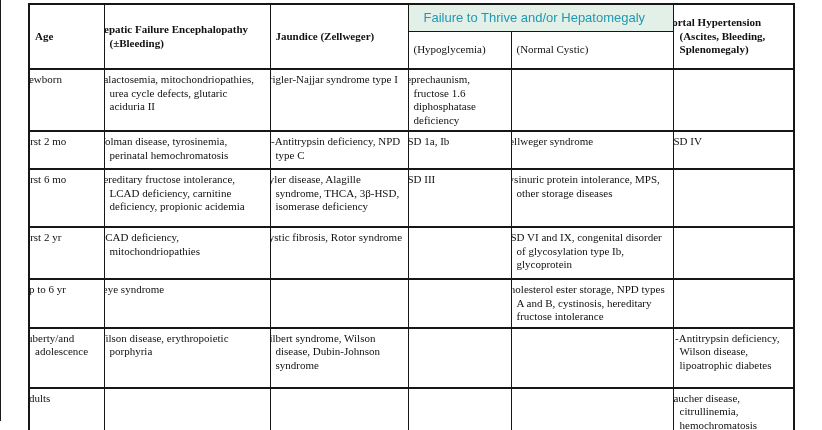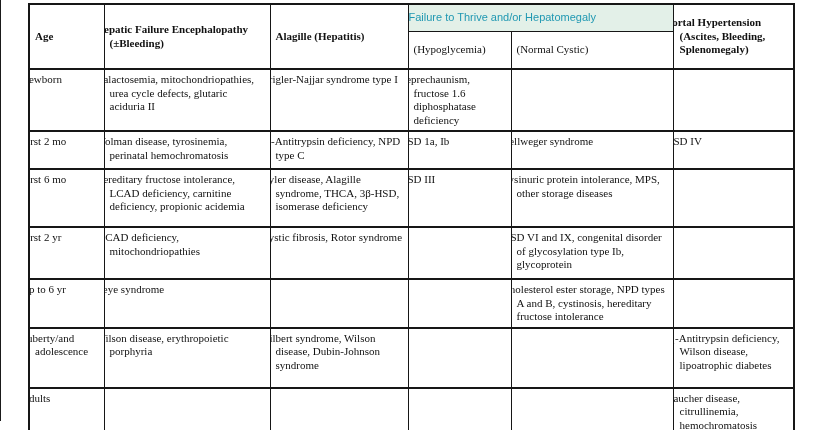--- a/index.html
+++ b/index.html
@@ -44,25 +44,25 @@
     vertical-align: middle;
     padding-left: 5px;
   }
   .hang { padding-left: 19px; text-indent: -14px; }
 
   th.ftt-group {
     background: #e3f0e8;
     color: #2098b2;
     font-family: "Liberation Sans", "DejaVu Sans", sans-serif;
     font-weight: normal;
-    font-size: 11px;
+    font-size: 13px;
     height: 20px;
     vertical-align: middle;
     text-indent: 0;
-    padding-left: 0;
+    padding-left: 15px;
   }
   th.sub-h {
     font-weight: normal;
     vertical-align: middle;
     height: 30px;
     text-indent: 0;
     padding-left: 5px;
   }
   
   tr.hrow1 { height: 21px; }
@@ -86,21 +86,21 @@
       <col style="width:166px">
       <col style="width:138px">
       <col style="width:103px">
       <col style="width:162px">
       <col style="width:121px">
     </colgroup>
     <thead>
       <tr class="hrow1">
         <th rowspan="2" class="main-h">Age</th>
         <th rowspan="2" class="main-h hang">Hepatic Failure Encephalopathy (±Bleeding)</th>
-        <th rowspan="2" class="main-h">Alagille (Hepatitis)</th>
+        <th rowspan="2" class="main-h">Jaundice (Zellweger)</th>
         <th colspan="2" class="ftt-group">Failure to Thrive and/or Hepatomegaly</th>
         <th rowspan="2" class="main-h hang">Portal Hypertension (Ascites, Bleeding, Splenomegaly)</th>
       </tr>
       <tr>
         <th class="sub-h">(Hypoglycemia)</th>
         <th class="sub-h">(Normal Cystic)</th>
       </tr>
     </thead>
     <tbody>
       <tr class="r0">

